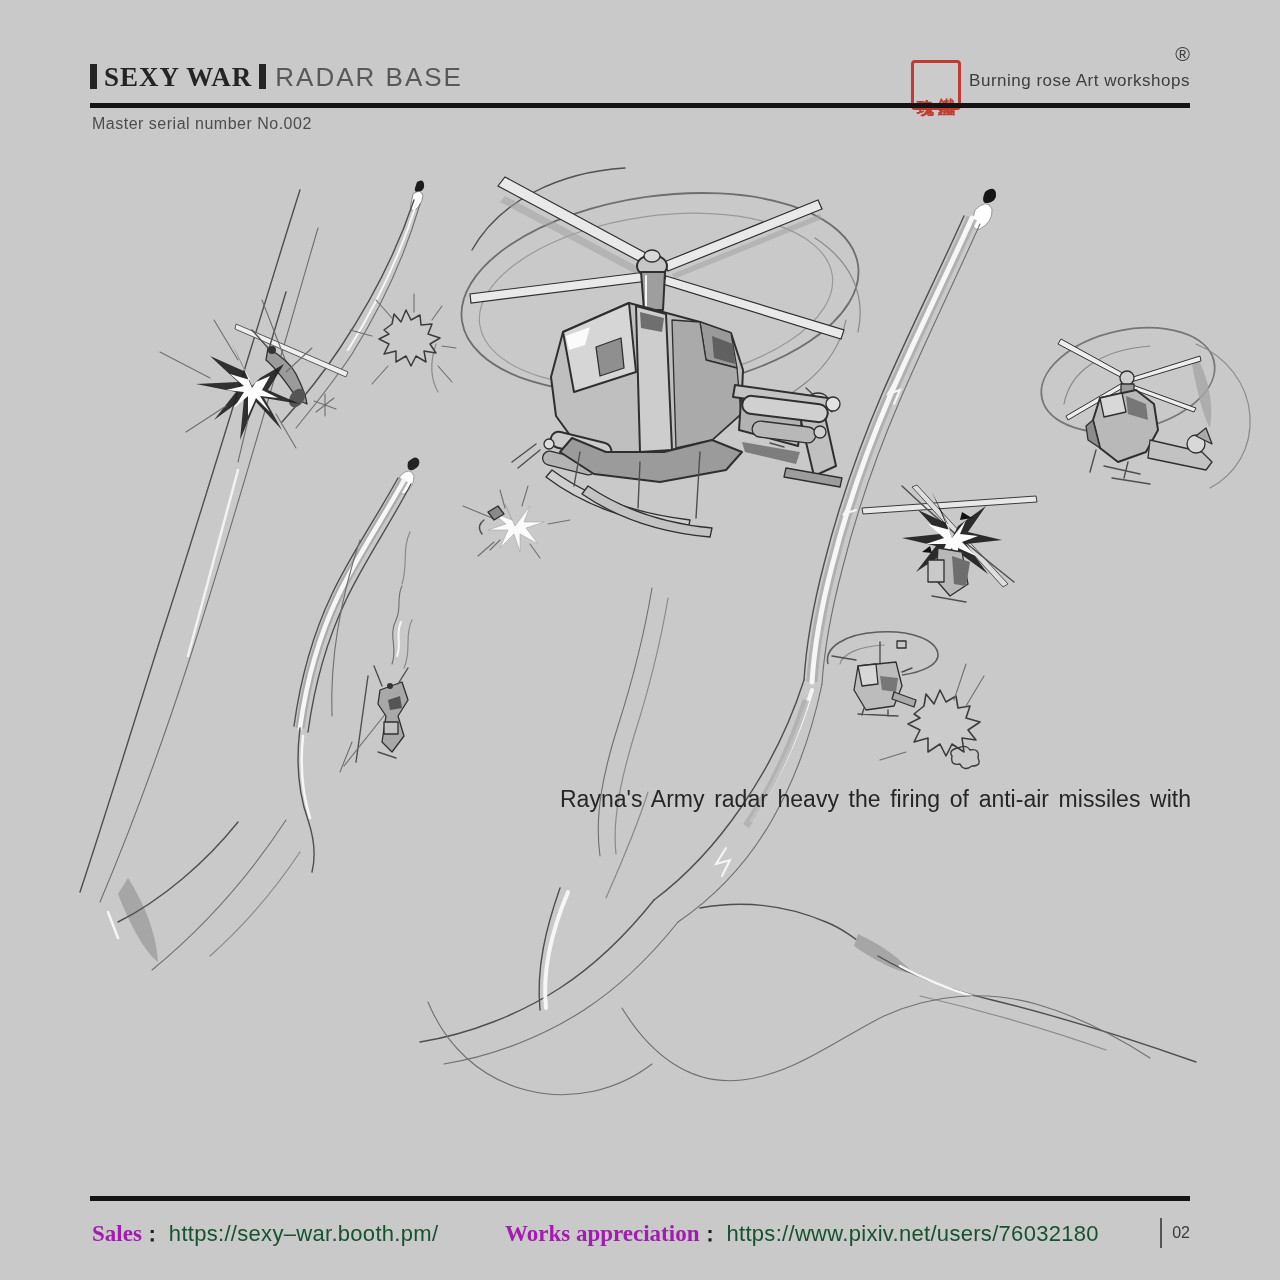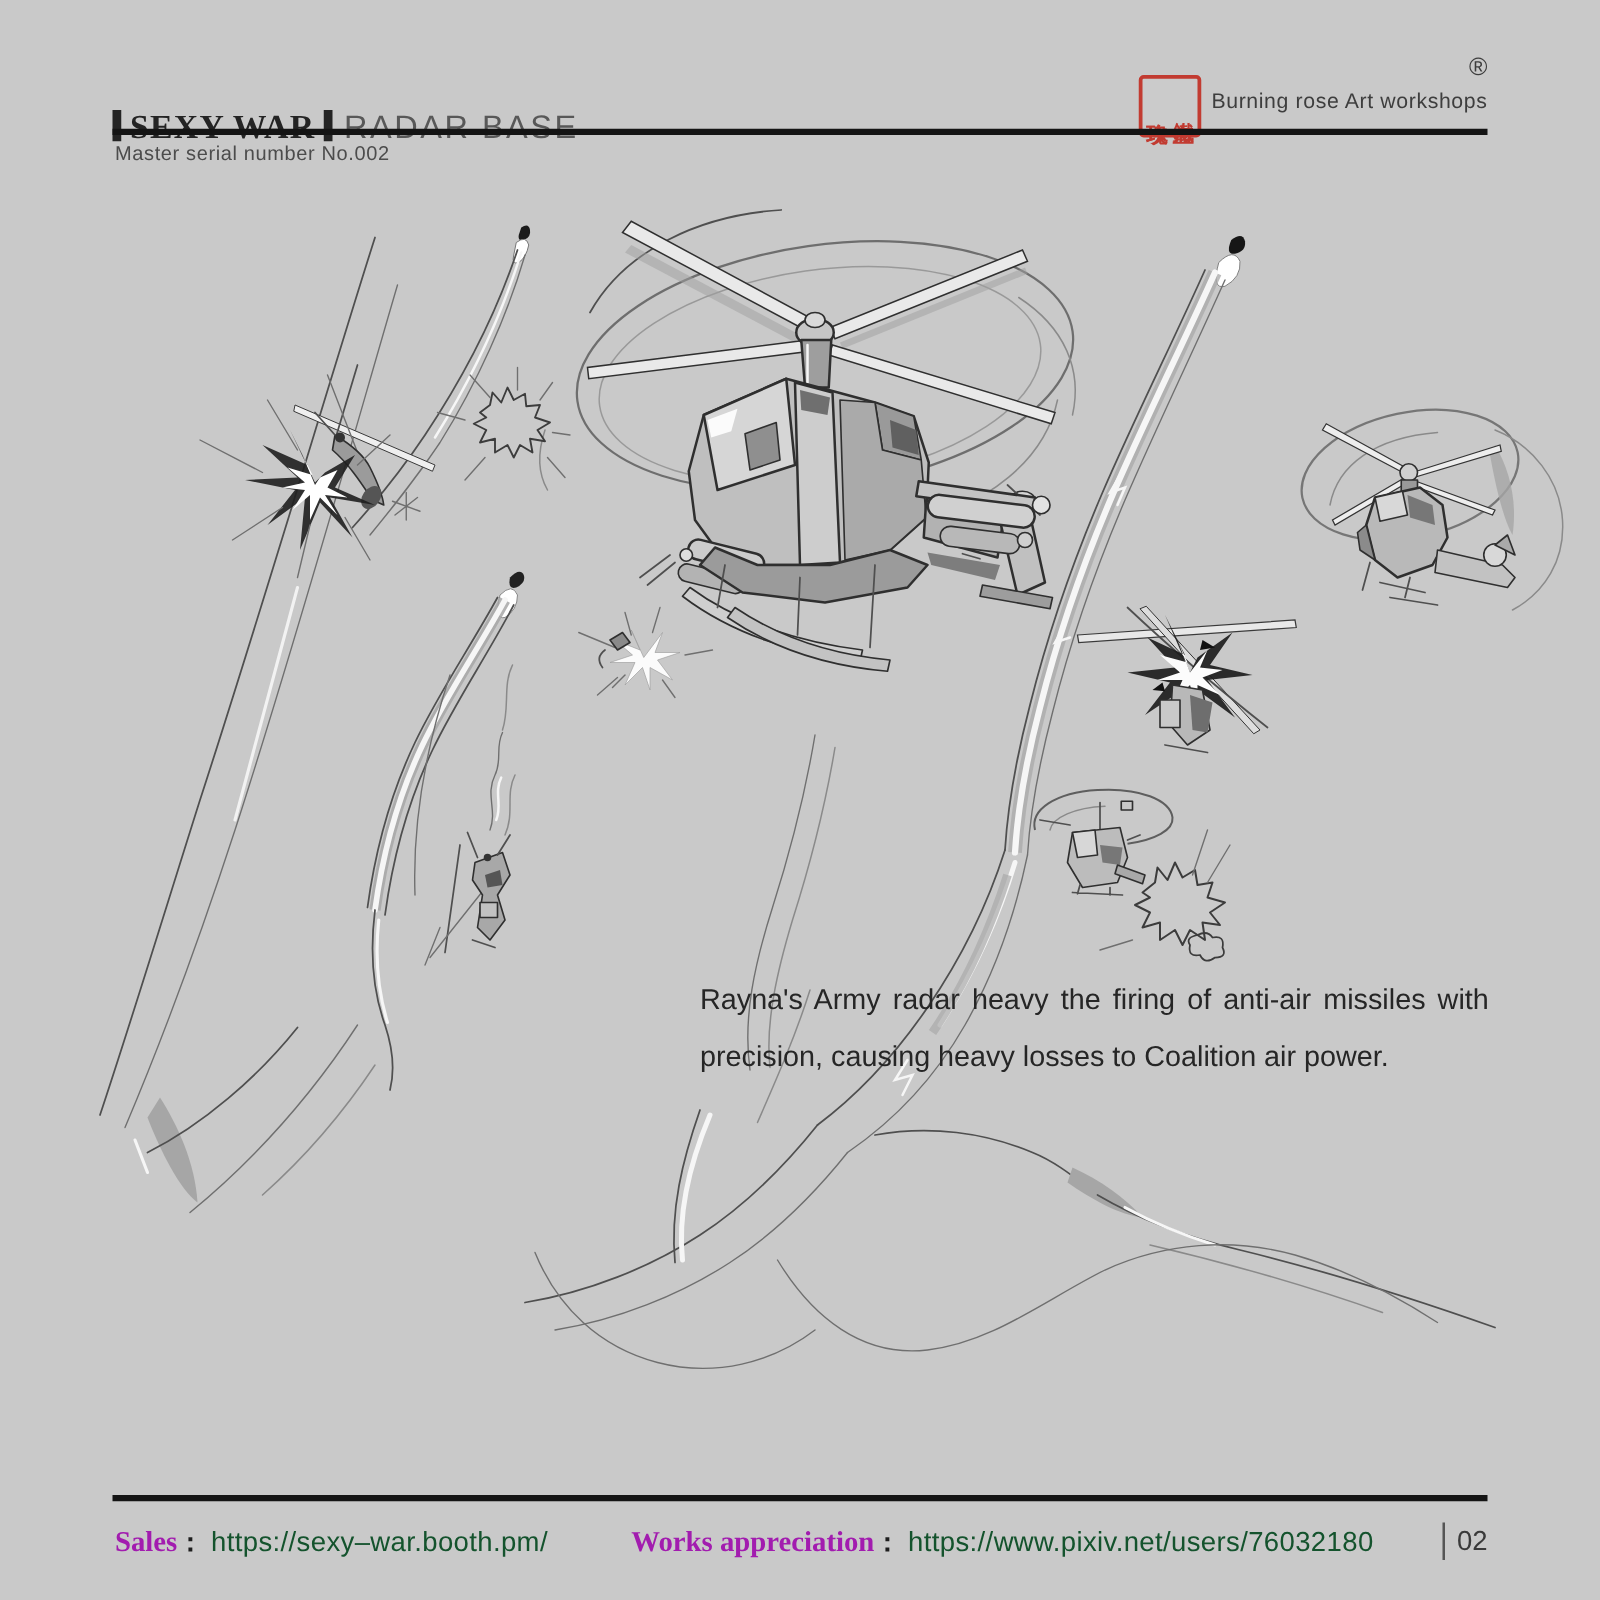--- a/index.html
+++ b/index.html
@@ -2,21 +2,21 @@
 <html><head>
 <meta charset="utf-8">
 <style>
   html,body{margin:0;padding:0;background:#9a9a9a;}
   .page{position:relative;width:1280px;height:1280px;background:#c9c9c9;overflow:hidden;
         font-family:"Liberation Sans",sans-serif;-webkit-font-smoothing:antialiased;}
   .art{position:absolute;left:0;top:0;width:1280px;height:1280px;}
 
   
   .header{position:absolute;left:90px;top:58px;width:1100px;height:90px;}
-  .title-left{position:absolute;left:0;top:28px;white-space:nowrap;}
+  .title-left{position:absolute;left:0;top:4px;white-space:nowrap;}
   .tbar{display:inline-block;width:7px;height:25px;background:#242424;vertical-align:-3px;}
   .series{font-family:"Liberation Serif",serif;font-weight:bold;font-size:27px;color:#242424;
           letter-spacing:1px;margin:0 7px;}
   .work{font-size:26px;color:#585858;letter-spacing:2px;margin-left:9px;}
   .rule{position:absolute;left:0;width:100%;height:5px;background:#141414;}
   .rule-top{top:45px;}
   .serial{position:absolute;left:2px;top:57px;font-size:16px;color:#4c4c4c;letter-spacing:.5px;}
   .brand{position:absolute;right:0;top:-14px;display:flex;align-items:flex-start;}
   .seal{width:44px;height:44px;border:3px solid #c23b31;border-radius:4px;display:flex;
         flex-direction:row;justify-content:center;align-items:center;color:#c23b31;
@@ -37,21 +37,21 @@
   .footer{position:absolute;left:90px;top:1196px;width:1100px;height:70px;}
   .rule-bottom{top:0;}
   .footer-item{position:absolute;top:24px;white-space:nowrap;}
   .f-sales{left:2px;}
   .f-works{left:415px;}
   .flabel{font-family:"Liberation Serif",serif;font-weight:bold;font-size:23px;color:#a21caf;}
   .fcolon{font-family:"Liberation Serif",serif;font-weight:bold;font-size:21px;color:#1e1e1e;}
   .furl{font-size:22px;color:#14532d;margin-left:6px;letter-spacing:.3px;}
   .pageno{position:absolute;right:0;top:22px;display:flex;align-items:center;}
   .pbar{display:inline-block;width:2px;height:30px;background:#555;}
-  .pnum{font-size:22px;color:#3a3a3a;margin-left:10px;}
+  .pnum{font-size:16px;color:#3a3a3a;margin-left:10px;}
 
   
   .s1{fill:none;stroke:#4f4f4f;stroke-width:1.4;stroke-linecap:round;}
   .s2{fill:none;stroke:#6f6f6f;stroke-width:1.1;stroke-linecap:round;}
   .s3{fill:none;stroke:#8a8a8a;stroke-width:1.2;stroke-linecap:round;}
   .o{stroke:#2f2f2f;stroke-width:2;stroke-linejoin:round;}
   .o1{stroke:#2f2f2f;stroke-width:1.3;stroke-linejoin:round;}
   .w{fill:none;stroke:#f6f6f6;stroke-linecap:round;}
   .shade{fill:#a6a6a6;stroke:none;}
 </style>
@@ -305,21 +305,20 @@
         <span class="reg">®</span>
         <span class="brand-name">Burning rose Art workshops</span>
       </span>
     </div>
     <div class="rule rule-top"></div>
     <div class="serial">Master serial number No.002</div>
   </div>
 
   <div class="caption">
     <div class="cap-line cap-justify">Rayna's Army radar heavy the firing of anti-air missiles with</div>
-    <div class="cap-line">precision, causing heavy losses to Coalition air power.</div>
   </div>
 
   <div class="footer">
     <div class="rule rule-bottom"></div>
     <div class="footer-item f-sales">
       <span class="flabel">Sales</span><span class="fcolon">：</span><span class="furl">https://sexy–war.booth.pm/</span>
     </div>
     <div class="footer-item f-works">
       <span class="flabel">Works appreciation</span><span class="fcolon">：</span><span class="furl">https://www.pixiv.net/users/76032180</span>
     </div>

